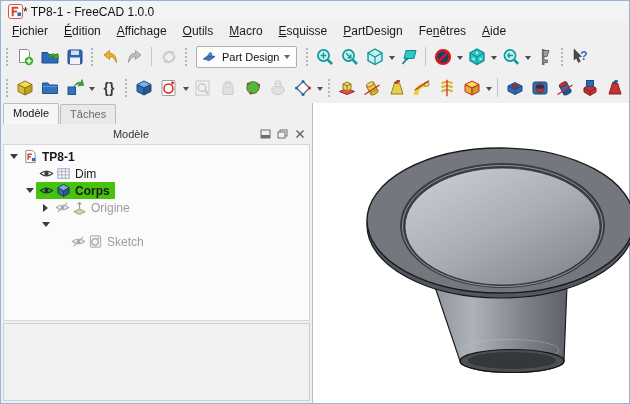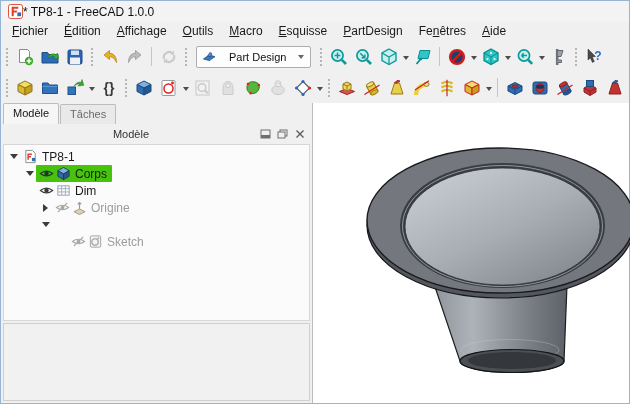--- a/index.html
+++ b/index.html
@@ -14,21 +14,21 @@
   .menu-item{padding:2px 8px;white-space:nowrap;cursor:default}
   .menu-item u{text-decoration:underline}
   
   .toolbar{height:31px;flex:none;display:flex;align-items:center;background:#f0f0f0;padding:0 1px}
   .handle{width:4px;height:20px;margin:0 3px;background-image:radial-gradient(#b5b5b5 1px,transparent 1.1px);background-size:4px 4px;flex:none}
   .sep{width:1px;height:19px;background:#c6c6c6;margin:0 4px;flex:none}
   .btn{width:25px;height:25px;flex:none;display:flex;align-items:center;justify-content:center;border-radius:2px}
   .btn.disabled{opacity:.45;filter:grayscale(1)}
   .dd{width:9px;height:25px;flex:none;display:flex;align-items:center;justify-content:center}
   .dd::after{content:"";border:3px solid transparent;border-top:4px solid #4c4c4c;margin-top:5px}
-  .combo{height:22px;margin:7px 5px;background:#fdfdfd;border:1px solid #adadad;border-radius:2px;display:flex;align-items:center;gap:12px;padding:0 6px 0 4px;flex:none}
+  .combo{height:22px;margin:7px 5px;background:#fdfdfd;border:1px solid #adadad;border-radius:2px;display:flex;align-items:center;gap:5px;padding:0 6px 0 4px;flex:none}
   .combo-label{font-size:11px;color:#111;white-space:nowrap}
   .combo::after{content:"";border:3px solid transparent;border-top:4px solid #666;margin-top:4px}
   
   .main{flex:1;display:flex;min-height:0}
   .left{width:312px;flex:none;display:flex;flex-direction:column;background:#f0f0f0;border-right:1px solid #bdbdbd}
   .tabs{height:21px;flex:none;display:flex;align-items:flex-end;padding-left:2px;gap:1px}
   .tab{height:20px;padding:3px 9px 0;font-size:11px;border:1px solid #bcbcbc;border-bottom:none;border-radius:2px 2px 0 0;background:#e9e9e9;color:#6b6b6b}
   .tab.active{background:#f6f6f6;color:#141414;height:21px}
   .panel-header{height:20px;flex:none;display:flex;align-items:center;font-size:11px;color:#333;padding:0 4px}
   .panel-title{flex:1;text-align:center}
@@ -36,21 +36,21 @@
   .tree-box{flex:1;margin:0 2px;background:#fbfbfb;border:1px solid #d7d7d7;padding-top:3px;overflow:hidden}
   .prop-box{height:78px;flex:none;margin:2px;background:#f1f1f1;border:1px solid #cfcfcf}
   .tree-row{height:17px;display:flex;align-items:center;white-space:nowrap}
   .tw{width:13px;flex:none;display:flex;align-items:center;justify-content:center}
   .arr-exp{width:0;height:0;border:4px solid transparent;border-top:5px solid #3c3c3c;margin-top:4px}
   .arr-col{width:0;height:0;border:4px solid transparent;border-left:5px solid #3c3c3c;margin-left:4px}
   .rowwrap{display:flex;align-items:center;padding:0 3px;height:17px;border-radius:1px}
   .rowwrap.sel{background:#47c30d}
   .t-ico{width:15px;height:15px;flex:none;margin-right:2px}
   .t-label{padding:0 2px}
-  .bold{font-weight:normal}
+  .bold{font-weight:bold}
   .dis{color:#9c9c9c}
   .viewport{flex:1;background:#fff;position:relative;min-width:0}
   .viewport svg{position:absolute;inset:0}
 </style>
 </head>
 <body>
 
 <div class="window">
 
   <div class="titlebar">
@@ -400,49 +400,49 @@
             <svg class="t-ico" viewBox="0 0 16 16">
                 <path d="M3 1.5 h7 l3 3 v10 H3 z" fill="#fff" stroke="#8a8a8a"></path>
                 <path d="M5.5 11.5 V5.5 h4 M5.5 8.2 h3" stroke="#d9452f" stroke-width="1.6" fill="none"></path>
                 <rect x="9.5" y="9.5" width="3.5" height="3.5" fill="#2a6cb5"></rect>
               </svg>
             <span class="t-label bold">TP8-1</span>
           </span>
         </div>
 
         <div class="tree-row" style="padding-left:19px">
+          <span class="tw"></span>
+          <span class="rowwrap">
+            <svg class="t-ico" viewBox="0 0 16 16">
+                <path d="M1.5 8 Q8 2.8 14.5 8 Q8 13.2 1.5 8 Z" fill="none" stroke="#3a3a3a" stroke-width="1.2"></path>
+                <circle cx="8" cy="8" r="2.3" fill="#3a3a3a"></circle>
+              </svg>
+            <svg class="t-ico" viewBox="0 0 16 16">
+                <rect x="2" y="3" width="12" height="10" fill="#fcfcfc" stroke="#8fa0b0"></rect>
+                <path d="M2 6 h12 M2 9.5 h12 M6 3 v10 M10 3 v10" stroke="#9fb0c0"></path>
+              </svg>
+            <span class="t-label">Dim</span>
+          </span>
+        </div>
+
+        <div class="tree-row" style="padding-left:19px">
           <span class="tw">
               <span class="arr-exp"></span>
             </span>
           <span class="rowwrap sel">
             <svg class="t-ico" viewBox="0 0 16 16">
                 <path d="M1.5 8 Q8 2.8 14.5 8 Q8 13.2 1.5 8 Z" fill="none" stroke="#233" stroke-width="1.2"></path>
                 <circle cx="8" cy="8" r="2.3" fill="#233"></circle>
               </svg>
             <svg class="t-ico" viewBox="0 0 16 16">
                 <path d="M8 1.5 L14 5 L8 8.5 L2 5 Z" fill="#7fb1e0" stroke="#1d3c63"></path>
                 <path d="M2 5 V11 L8 14.5 V8.5 Z" fill="#39699f" stroke="#1d3c63"></path>
                 <path d="M14 5 V11 L8 14.5 V8.5 Z" fill="#2b5787" stroke="#1d3c63"></path>
               </svg>
             <span class="t-label bold">Corps</span>
-          </span>
-        </div>
-
-        <div class="tree-row" style="padding-left:19px">
-          <span class="tw"></span>
-          <span class="rowwrap">
-            <svg class="t-ico" viewBox="0 0 16 16">
-                <path d="M1.5 8 Q8 2.8 14.5 8 Q8 13.2 1.5 8 Z" fill="none" stroke="#3a3a3a" stroke-width="1.2"></path>
-                <circle cx="8" cy="8" r="2.3" fill="#3a3a3a"></circle>
-              </svg>
-            <svg class="t-ico" viewBox="0 0 16 16">
-                <rect x="2" y="3" width="12" height="10" fill="#fcfcfc" stroke="#8fa0b0"></rect>
-                <path d="M2 6 h12 M2 9.5 h12 M6 3 v10 M10 3 v10" stroke="#9fb0c0"></path>
-              </svg>
-            <span class="t-label">Dim</span>
           </span>
         </div>
 
         <div class="tree-row" style="padding-left:35px">
           <span class="tw">
               <span class="arr-col"></span>
             </span>
           <span class="rowwrap">
             <svg class="t-ico" viewBox="0 0 16 16">
                 <path d="M1.5 8 Q8 3.2 14.5 8 Q8 12.8 1.5 8 Z" fill="none" stroke="#a8a8a8" stroke-width="1.1"></path>

